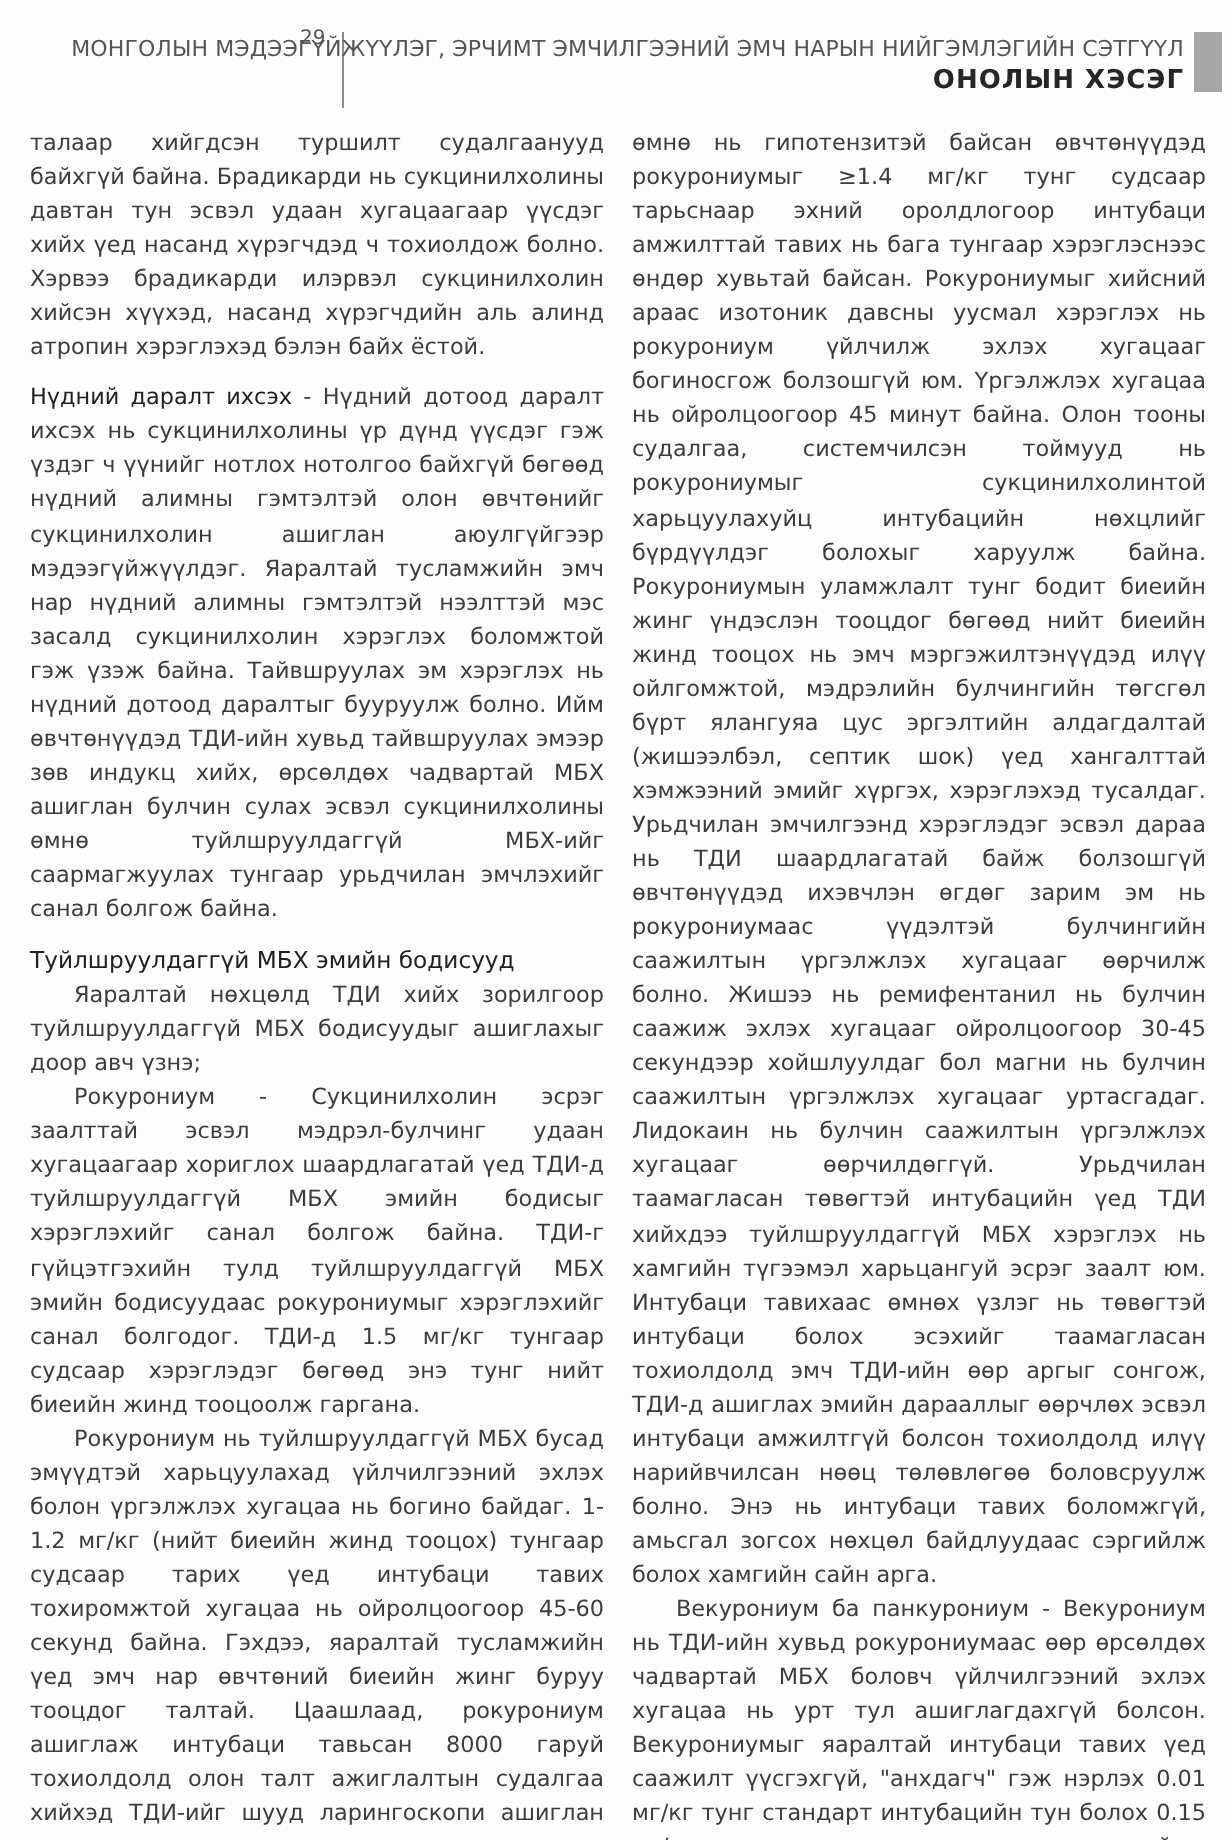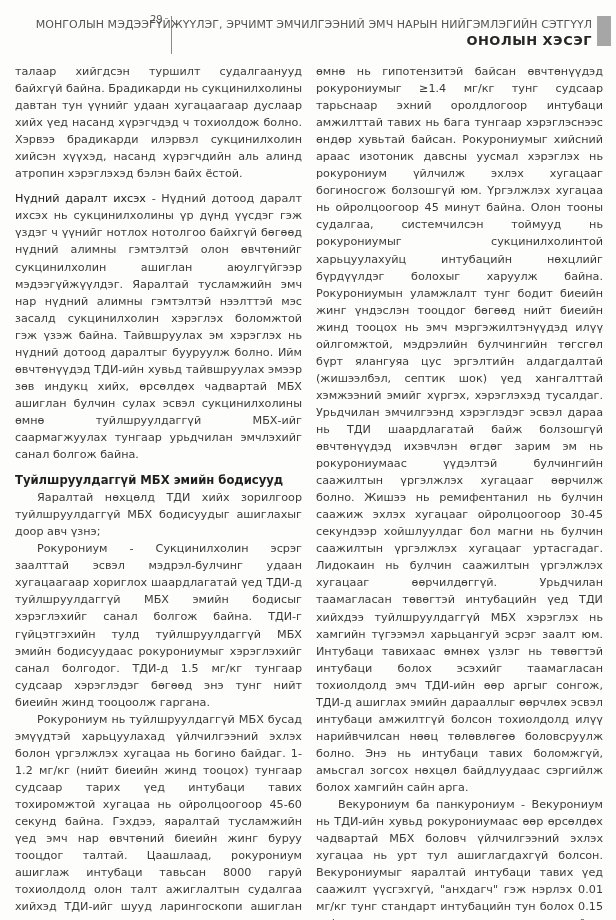--- a/index.html
+++ b/index.html
@@ -37,36 +37,36 @@
     position: absolute; top: 63px; width: 287px;
     font-size: 11.2px; line-height: 17.05px;
     text-align: justify; color: #3c3c3c;
   }
   .col.left { left: 15px; }
   .col.right { left: 316px; }
   .col p { margin: 0; }
   .gap { margin-top: 8px !important; }
   .indent { text-indent: 22px; }
   .bold { font-weight: normal; color: #202020; }
-  .heading { font-weight: bold; color: #202020; font-size: 11.6px; margin-top: 9px !important; }
+  .heading { font-weight: normal; color: #202020; font-size: 11.6px; margin-top: 9px !important; }
   .underline { }
 </style>
 </head>
 <body>
 
 <div class="header">
   <span class="page-num">29</span>
   <div class="hdr-divider"></div>
   <span class="journal-title">МОНГОЛЫН МЭДЭЭГҮЙЖҮҮЛЭГ, ЭРЧИМТ ЭМЧИЛГЭЭНИЙ ЭМЧ НАРЫН НИЙГЭМЛЭГИЙН СЭТГҮҮЛ</span>
   <span class="section-title">ОНОЛЫН ХЭСЭГ</span>
   <div class="gray-block"></div>
 </div>
 
 <div class="col left">
-  <p>талаар хийгдсэн туршилт судалгаанууд байхгүй байна. Брадикарди нь сукцинилхолины давтан тун үүнийг удаан хугацаагаар дуслаар хийх үед насанд хүрэгчдэд ч тохиолдож болно. Хэрвээ брадикарди илэрвэл сукцинилхолин хийсэн хүүхэд, насанд хүрэгчдийн аль алинд атропин хэрэглэхэд бэлэн байх ёстой.</p>
+  <p>талаар хийгдсэн туршилт судалгаанууд байхгүй байна. Брадикарди нь сукцинилхолины давтан тун эсвэл удаан хугацаагаар үүсдэг хийх үед насанд хүрэгчдэд ч тохиолдож болно. Хэрвээ брадикарди илэрвэл сукцинилхолин хийсэн хүүхэд, насанд хүрэгчдийн аль алинд атропин хэрэглэхэд бэлэн байх ёстой.</p>
   <p class="gap"><span class="bold">Нүдний даралт ихсэх</span><span> - Нүдний дотоод даралт ихсэх нь сукцинилхолины үр дүнд үүсдэг гэж үздэг ч үүнийг нотлох нотолгоо байхгүй бөгөөд нүдний алимны гэмтэлтэй олон өвчтөнийг сукцинилхолин ашиглан аюулгүйгээр мэдээгүйжүүлдэг. Яаралтай тусламжийн эмч нар нүдний алимны гэмтэлтэй нээлттэй мэс засалд сукцинилхолин хэрэглэх боломжтой гэж үзэж байна. Тайвшруулах эм хэрэглэх нь нүдний дотоод даралтыг бууруулж болно. Ийм өвчтөнүүдэд ТДИ-ийн хувьд тайвшруулах эмээр зөв индукц хийх, өрсөлдөх чадвартай МБХ ашиглан булчин сулах эсвэл сукцинилхолины өмнө туйлшруулдаггүй МБХ-ийг саармагжуулах тунгаар урьдчилан эмчлэхийг санал болгож байна.</span></p>
   <p class="heading">Туйлшруулдаггүй МБХ эмийн бодисууд</p>
   <p class="indent">Яаралтай нөхцөлд ТДИ хийх зорилгоор туйлшруулдаггүй МБХ бодисуудыг ашиглахыг доор авч үзнэ;</p>
   <p class="indent">Рокурониум - Сукцинилхолин эсрэг заалттай эсвэл мэдрэл-булчинг удаан хугацаагаар хориглох шаардлагатай үед ТДИ-д туйлшруулдаггүй МБХ эмийн бодисыг хэрэглэхийг санал болгож байна. ТДИ-г гүйцэтгэхийн тулд туйлшруулдаггүй МБХ эмийн бодисуудаас рокурониумыг хэрэглэхийг санал болгодог. ТДИ-д 1.5 мг/кг тунгаар судсаар хэрэглэдэг бөгөөд энэ тунг нийт биеийн жинд тооцоолж гаргана.</p>
   <p class="indent">Рокурониум нь туйлшруулдаггүй МБХ бусад эмүүдтэй харьцуулахад үйлчилгээний эхлэх болон үргэлжлэх хугацаа нь богино байдаг. 1-1.2 мг/кг (нийт биеийн жинд тооцох) тунгаар судсаар тарих үед интубаци тавих тохиромжтой хугацаа нь ойролцоогоор 45-60 секунд байна. Гэхдээ, яаралтай тусламжийн үед эмч нар өвчтөний биеийн жинг буруу тооцдог талтай. Цаашлаад, рокурониум ашиглаж интубаци тавьсан 8000 гаруй тохиолдолд олон талт ажиглалтын судалгаа хийхэд ТДИ-ийг шууд ларингоскопи ашиглан эсвэл</p>
 </div>
 
 <div class="col right">
   <p>өмнө нь гипотензитэй байсан өвчтөнүүдэд рокурониумыг ≥1.4 мг/кг тунг судсаар тарьснаар эхний оролдлогоор интубаци амжилттай тавих нь бага тунгаар хэрэглэснээс өндөр хувьтай байсан. Рокурониумыг хийсний араас изотоник давсны уусмал хэрэглэх нь рокурониум үйлчилж эхлэх хугацааг богиносгож болзошгүй юм. Үргэлжлэх хугацаа нь ойролцоогоор 45 минут байна. Олон тооны судалгаа, системчилсэн тоймууд нь рокурониумыг сукцинилхолинтой харьцуулахуйц интубацийн нөхцлийг бүрдүүлдэг болохыг харуулж байна. Рокурониумын уламжлалт тунг бодит биеийн жинг үндэслэн тооцдог бөгөөд нийт биеийн жинд тооцох нь эмч мэргэжилтэнүүдэд илүү ойлгомжтой, мэдрэлийн булчингийн төгсгөл бүрт ялангуяа цус эргэлтийн алдагдалтай (жишээлбэл, септик шок) үед хангалттай хэмжээний эмийг хүргэх, хэрэглэхэд тусалдаг. Урьдчилан эмчилгээнд хэрэглэдэг эсвэл дараа нь ТДИ шаардлагатай байж болзошгүй өвчтөнүүдэд ихэвчлэн өгдөг зарим эм нь рокурониумаас үүдэлтэй булчингийн саажилтын үргэлжлэх хугацааг өөрчилж болно. Жишээ нь ремифентанил нь булчин саажиж эхлэх хугацааг ойролцоогоор 30-45 секундээр хойшлуулдаг бол магни нь булчин саажилтын үргэлжлэх хугацааг уртасгадаг. Лидокаин нь булчин саажилтын үргэлжлэх хугацааг өөрчилдөггүй. Урьдчилан таамагласан төвөгтэй интубацийн үед ТДИ хийхдээ туйлшруулдаггүй МБХ хэрэглэх нь хамгийн түгээмэл харьцангуй эсрэг заалт юм. Интубаци тавихаас өмнөх үзлэг нь төвөгтэй интубаци болох эсэхийг таамагласан тохиолдолд эмч ТДИ-ийн өөр аргыг сонгож, ТДИ-д ашиглах эмийн дарааллыг өөрчлөх эсвэл интубаци амжилтгүй болсон тохиолдолд илүү нарийвчилсан нөөц төлөвлөгөө боловсруулж болно. Энэ нь интубаци тавих боломжгүй, амьсгал зогсох нөхцөл байдлуудаас сэргийлж болох хамгийн сайн арга.</p>
   <p class="indent"><span class="underline">Векурониум ба панкурониум</span><span> - Векурониум нь ТДИ-ийн хувьд рокурониумаас өөр өрсөлдөх чадвартай МБХ боловч үйлчилгээний эхлэх хугацаа нь урт тул ашиглагдахгүй болсон. Векурониумыг яаралтай интубаци тавих үед саажилт үүсгэхгүй, "анхдагч" гэж нэрлэх 0.01 мг/кг тунг стандарт интубацийн тун болох 0.15 мг/кг тунгаас гурван минутын өмнө хийнэ. Анхдагч тун нь дараагийн</span></p>

